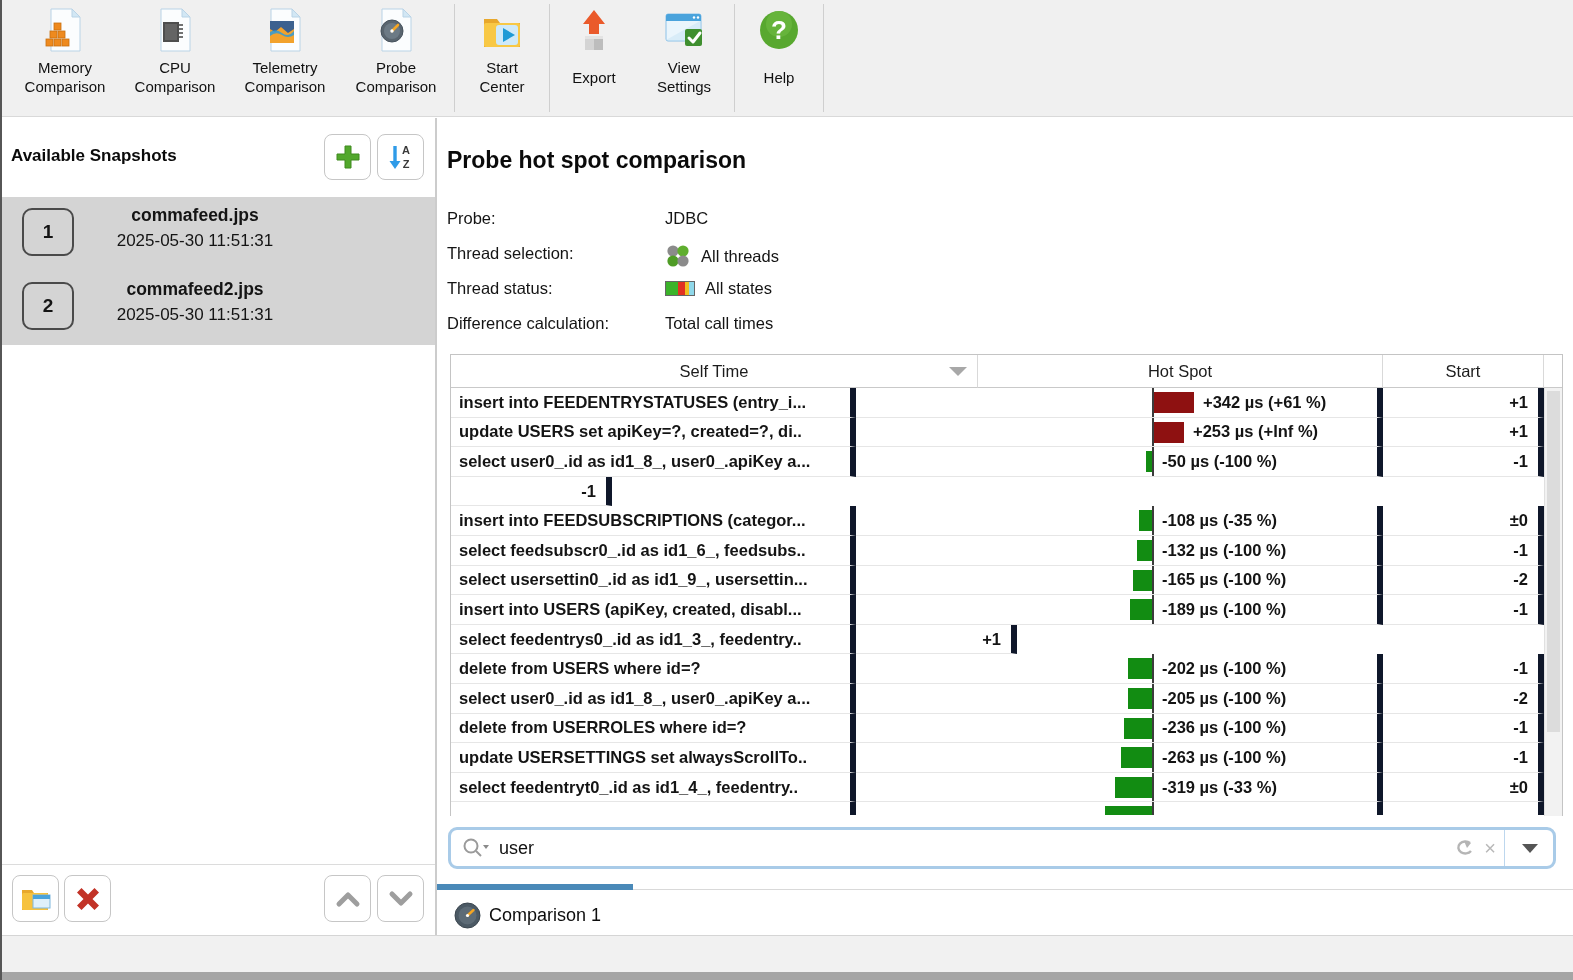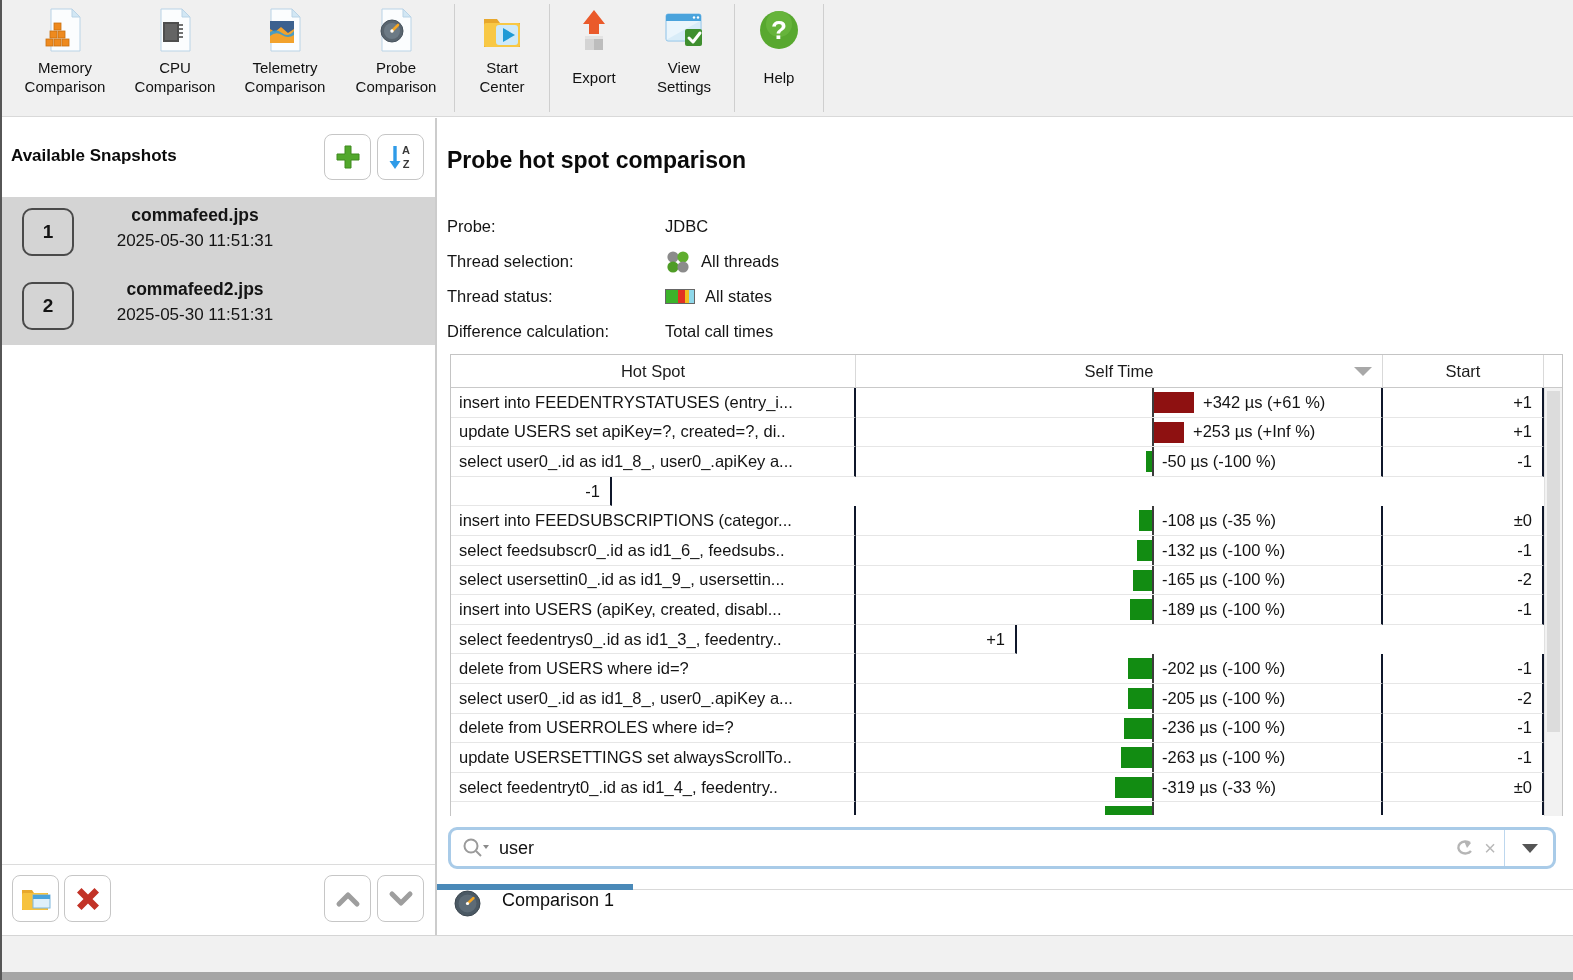--- a/index.html
+++ b/index.html
@@ -30,38 +30,38 @@
   .snap-text{position:absolute;left:88px;top:8px;width:210px;text-align:center;}
   .snap-name{font-weight:bold;font-size:17.5px;}
   .snap-date{font-size:17px;margin-top:5px;}
   .sb-sep{position:absolute;left:0;right:0;top:746px;height:1px;background:#dcdcdc;}
   .v-divider{position:absolute;left:435px;top:118px;width:2px;bottom:44px;background:#cccccc;}
 
   
   .main{position:absolute;left:437px;top:118px;right:0;bottom:44px;background:#fff;margin-top:7px;}
   .main-title{position:absolute;left:10px;top:22px;font-size:23px;font-weight:bold;color:#0a0a0a;}
   .meta{position:absolute;left:10px;top:84px;}
-  .meta-row{height:35px;display:flex;align-items:center;}
+  .meta-row{height:35px;display:flex;align-items:flex-start;}
   .meta-label{width:218px;font-size:16.5px;}
   .meta-value{display:flex;align-items:center;gap:10px;font-size:16.5px;}
 
   
   .hs-table{position:absolute;left:13px;top:229px;width:1113px;height:462px;box-sizing:border-box;
             border:1px solid #c4c4c4;border-bottom:none;overflow:hidden;font-size:16.5px;background:#fff;}
   .thead{display:flex;height:33px;box-sizing:border-box;}
   .th{display:flex;align-items:center;justify-content:center;border-right:1px solid #d9d9d9;
       border-bottom:1px solid #c9c9c9;box-sizing:border-box;position:relative;color:#1c1c1c;}
   .th-hot{width:405px;}
   .th-self{width:527px;}
   .th-events{width:161px;}
   .th-scroll{width:18px;border-right:none;border-bottom:1px solid #c9c9c9;}
   .sort-arrow{position:absolute;right:10px;top:12px;width:0;height:0;
               border-left:9px solid transparent;border-right:9px solid transparent;border-top:9px solid #a8a8a8;}
   .tr{display:flex;height:29.6px;box-sizing:border-box;}
-  .td{box-sizing:border-box;border-right:2px solid #0f172a;border-bottom:1px solid #e6e6e6;}
+  .td{box-sizing:border-box;border-right:6px solid #0f172a;border-bottom:1px solid #e6e6e6;font-weight:bold;}
   .td-hot{width:405px;padding-left:8px;display:flex;align-items:center;overflow:hidden;white-space:nowrap;}
   .td-self{width:527px;position:relative;overflow:hidden;}
   .td-events{width:161px;display:flex;align-items:center;justify-content:flex-end;padding-right:10px;}
   .axis{position:absolute;left:296px;top:0;bottom:0;width:2px;background:#3c3c3c;}
   .bar{position:absolute;top:4px;height:21px;}
   .bar.pos{background:var(--positive_bar,#8e1111);}
   .bar.neg{background:var(--negative_bar,#128c12);}
   .self-label{position:absolute;top:0;bottom:0;display:flex;align-items:center;white-space:nowrap;}
   .tr.partial{height:13px;overflow:hidden;}
   .tr.partial .td{border-bottom:none;}
@@ -77,21 +77,21 @@
   .search-right{display:flex;align-items:center;gap:8px;padding-right:6px;height:100%;}
   .search-dropsep{width:1px;height:100%;background:#bdd7ee;}
   .search-drop{width:34px;height:100%;display:flex;align-items:center;justify-content:center;}
   .drop-tri{width:0;height:0;border-left:8px solid transparent;border-right:8px solid transparent;border-top:9px solid #555;}
   .clear-x{font-size:20px;color:#b8b8b8;line-height:1;}
 
   
   .tabbar{position:absolute;left:0;top:759px;right:0;height:59px;background:#fff;}
   .tab-accent{position:absolute;left:0;top:0;width:196px;height:6px;background:var(--tab_accent,#4a89b8);}
   .tab-line{position:absolute;left:196px;right:0;top:5px;height:1px;background:#d9d9d9;}
-  .tab{position:absolute;left:0;top:6px;height:50px;display:flex;padding-left:17px;gap:21px;}
+  .tab{position:absolute;left:0;top:6px;height:50px;display:flex;align-items:center;padding-left:17px;gap:8px;}
   .tab-label{font-size:18px;color:#0d0d0d;}
 
   
   .statusbar{position:absolute;left:2px;right:0;bottom:8px;height:36px;background:#f1f1f1;border-top:1px solid #d5d5d5;}
 </style>
 </head>
 <body>
 
 <div class="window">
   <div class="edge-left"></div>
@@ -317,25 +317,25 @@
       <div class="meta-row">
         <div class="meta-label">Difference calculation:</div>
         <div class="meta-value">
             <span>Total call times</span>
           </div>
       </div>
     </div>
 
     <div class="hs-table">
       <div class="thead">
-        <div class="th th-hot">Hot Spot</div>
         <div class="th th-self">
           <span>Self Time</span>
           <div class="sort-arrow"></div>
         </div>
+        <div class="th th-hot">Hot Spot</div>
         <div class="th th-events">Start</div>
         <div class="th th-scroll"></div>
       </div>
 
       <div class="tr">
         <div class="td td-hot">insert into FEEDENTRYSTATUSES (entry_i...</div>
         <div class="td td-self">
             <div class="axis"></div>
             <div class="bar pos" style="width: 40px; left: 298px;"></div>
             <div class="self-label" style="left: 347px;">+342 µs (+61 %)</div>

